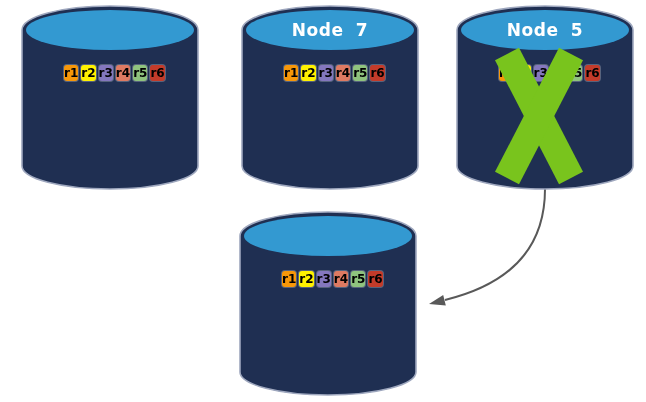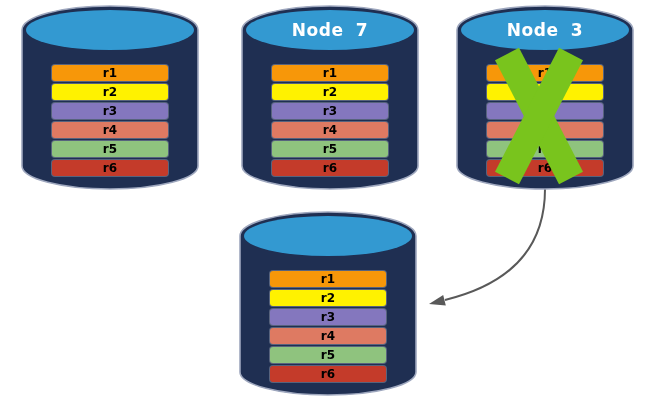--- a/index.html
+++ b/index.html
@@ -11,22 +11,22 @@
   #node1{left:20px;top:0;}
   #node2{left:240px;top:0;}
   #node3{left:455px;top:0;}
   #node4{left:238px;top:206px;}
   .cyl{position:absolute;left:0;top:0;}
   .node-title{
     position:absolute;left:0;top:20px;width:100%;text-align:center;
     font-size:17px;font-weight:bold;color:#ffffff;word-spacing:6px;letter-spacing:.5px;
   }
   .records{
-    position:absolute;left:32px;top:65px;width:116px;
-    display:flex;flex-direction:column;gap:3px;
+    position:absolute;left:44px;top:65px;width:116px;
+    display:flex;flex-direction:row;gap:3px;
   }
   .rec{
     height:16px;border-radius:3px;text-align:center;
     font-size:12px;font-weight:bold;line-height:16px;color:#000;
     box-shadow:0 0 0 1px rgba(255,255,255,0.25);
   }
   .x-overlay{position:absolute;left:36px;top:46px;}
   #arrow-layer{position:absolute;left:415px;top:182px;}
 </style>
 </head>
@@ -68,21 +68,21 @@
       <div class="rec" style="background: rgb(143, 195, 126);">r5</div>
       <div class="rec" style="background: rgb(196, 59, 42);">r6</div>
     </div>
   </div>
 
   <div class="node" id="node3">
     <svg class="cyl" width="180" height="190" viewBox="0 0 180 190">
       <path d="M2,30 C2,16.7 41.4,6 90,6 C138.6,6 178,16.7 178,30 L178,166 C178,178.7 138.6,189 90,189 C41.4,189 2,178.7 2,166 Z" stroke-width="1.6" fill="#1F2F52" stroke="#9EA7BE"></path>
       <ellipse cx="90" cy="30" rx="84" ry="20" fill="#3399D1"></ellipse>
     </svg>
-    <div class="node-title">Node 3</div>
+    <div class="node-title">Node 5</div>
     <div class="records">
       <div class="rec" style="background: rgb(247, 151, 9);">r1</div>
       <div class="rec" style="background: rgb(255, 242, 0);">r2</div>
       <div class="rec" style="background: rgb(132, 119, 190);">r3</div>
       <div class="rec" style="background: rgb(222, 122, 98);">r4</div>
       <div class="rec" style="background: rgb(143, 195, 126);">r5</div>
       <div class="rec" style="background: rgb(196, 59, 42);">r6</div>
     </div>
     <svg class="x-overlay" width="96" height="140" viewBox="0 0 96 140">
       <line x1="16" y1="8" x2="80" y2="132" stroke-width="27" stroke="#79C41D"></line>

